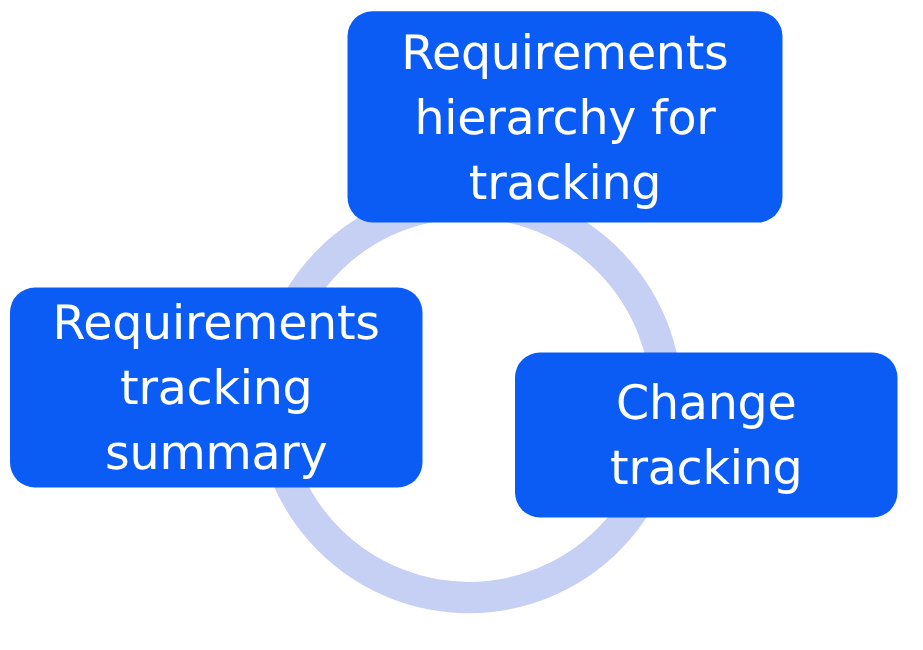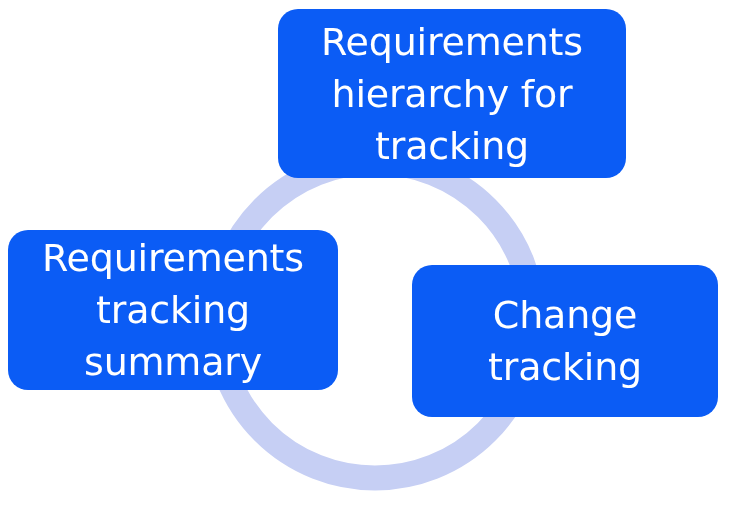--- a/index.html
+++ b/index.html
@@ -58,23 +58,23 @@
     height: 169px;
   }
   #node-left {
     left: 8px;
     top: 230px;
     width: 330px;
     height: 160px;
   }
   #node-right {
     left: 412px;
-    top: 265px;
+    top: 282px;
     width: 306px;
-    height: 152px;
+    height: 132px;
   }
 </style>
 </head>
 <body>
 
 <div id="canvas" style="background: rgb(255, 255, 255);">
 
   <svg id="ring-layer" viewBox="0 0 738 520" width="738" height="520" aria-hidden="true">
     <circle id="ring-circle" cx="375" cy="320" r="158" fill="none" stroke="#C6CFF4" stroke-width="25"></circle>
   </svg>

